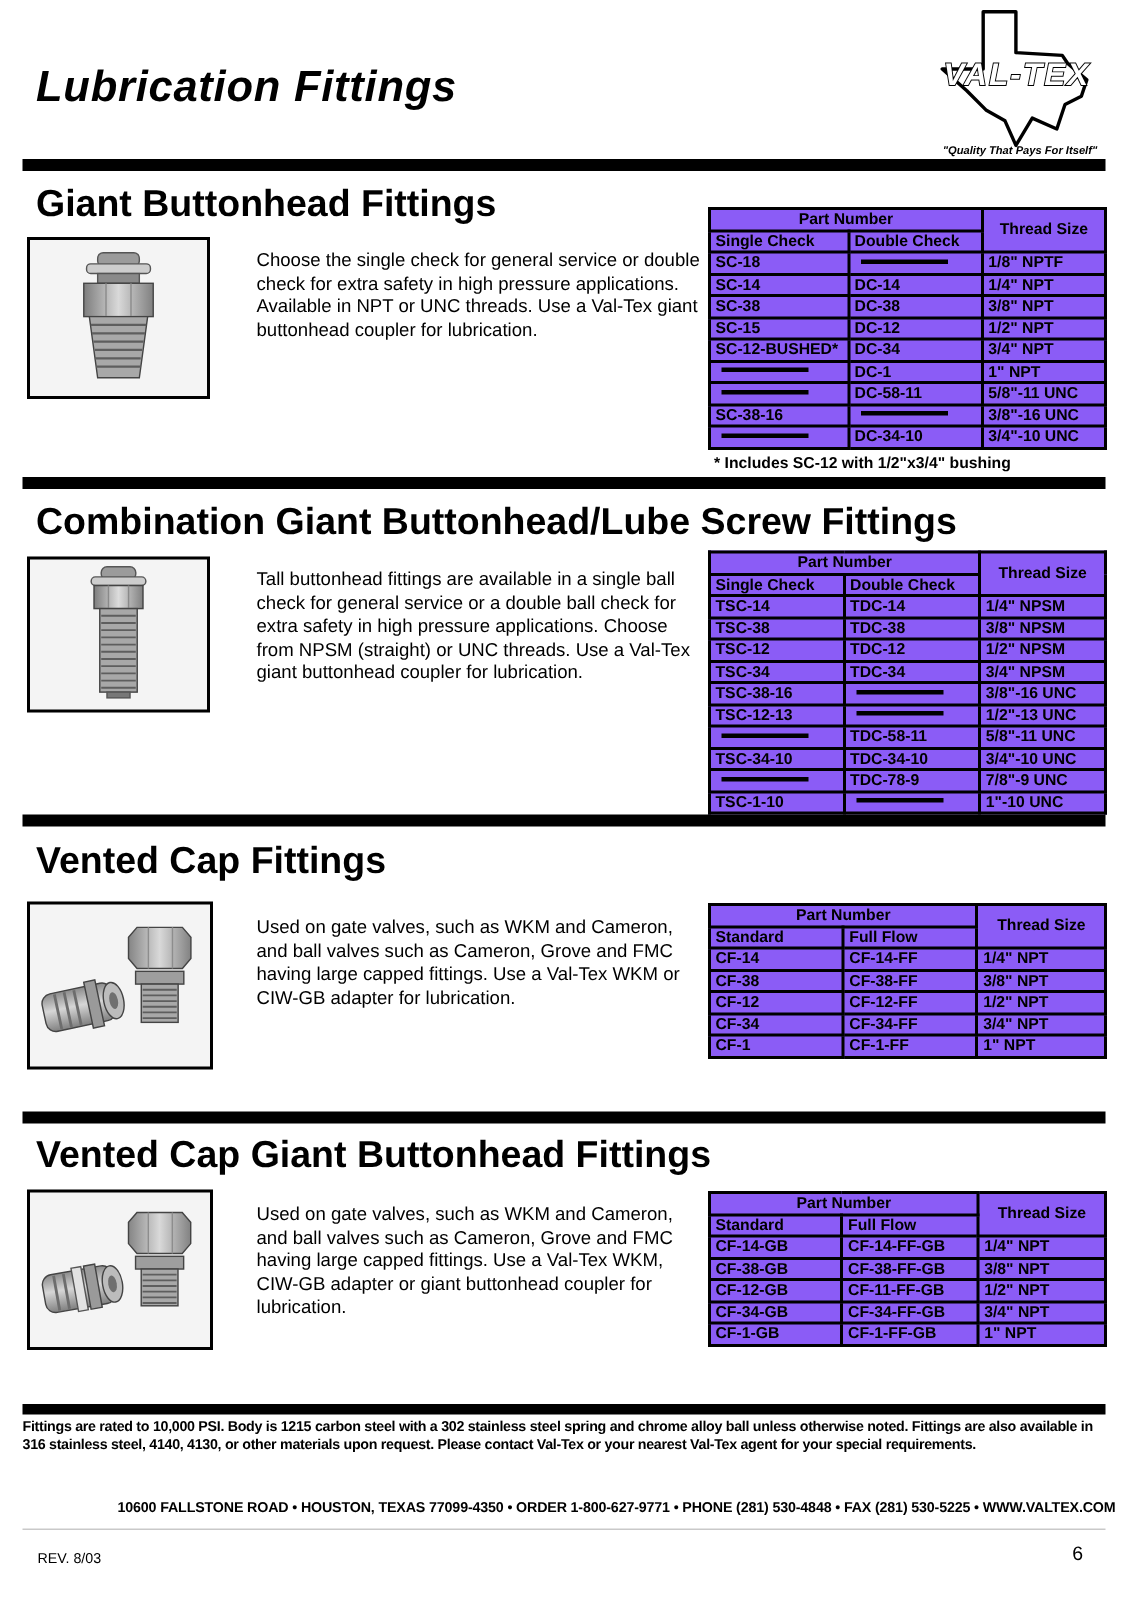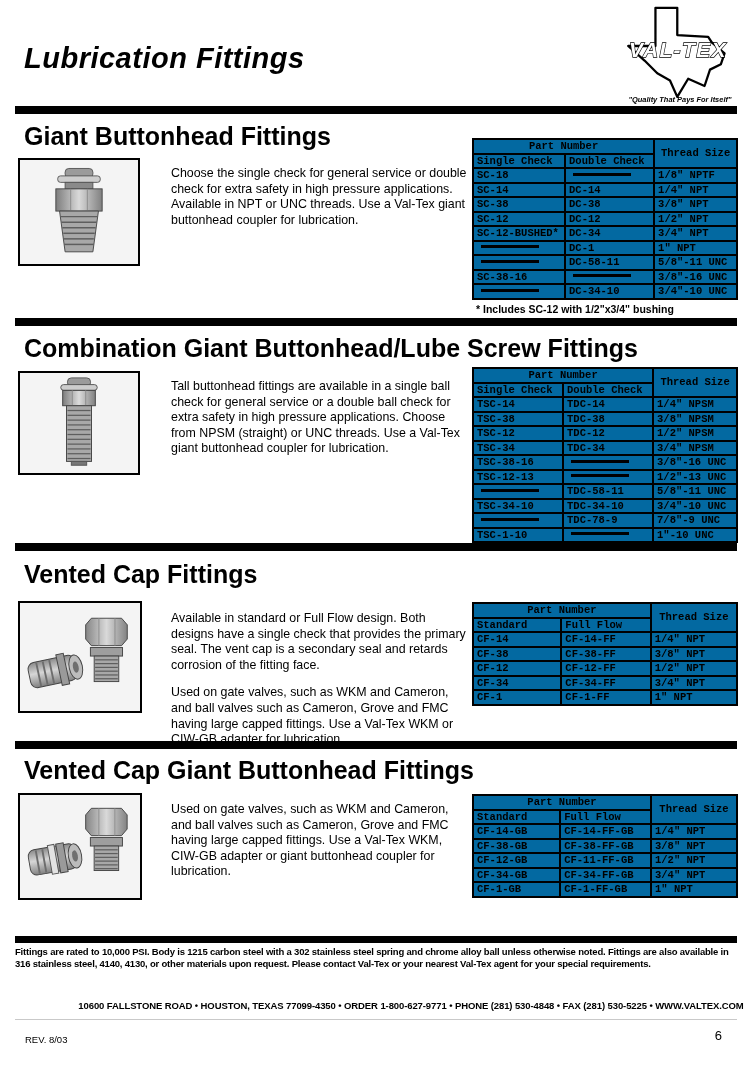--- a/index.html
+++ b/index.html
@@ -15,21 +15,21 @@
   .bar.b-foot{top:936px;height:7px;}
   .sec-h{left:24px;font-size:25px;font-weight:bold;letter-spacing:0;white-space:nowrap;}
   .h1{top:122px;} .h2{top:334px;} .h3{top:560px;} .h4{top:756px;}
   .imgbox{left:18px;width:118px;height:104px;border:2px solid #000;background:#f4f4f4;display:flex;align-items:center;justify-content:center;}
   .i1{top:158px;} .i2{top:371px;height:100px;} .i3{top:601px;width:120px;height:108px;} .i4{top:793px;width:120px;height:103px;}
   .desc{left:171px;width:300px;font-size:12.4px;line-height:15.6px;}
   .d1{top:162px;} .d2{top:375px;} .d3{top:607px;} .d4{top:798px;}
   .desc p{margin:4px 0 12px 0;}
   .tablewrap{left:472px;width:266px;}
   .t1{top:138px;} .t2{top:367px;} .t3{top:602px;} .t4{top:794px;}
-  table.parts{border-collapse:collapse;background:#0369a1;font-family:Liberation Mono, monospace;}
+  table.parts{border-collapse:collapse;background:#8b5cf6;}
   table.parts th,table.parts td{border:2px solid #000;font-size:10.5px;line-height:12.5px;font-weight:bold;padding:0 3px;text-align:left;white-space:nowrap;}
   table.parts th.group-h{text-align:center;}
   table.parts th.thread-h{text-align:center;vertical-align:middle;width:80px;}
   table.parts th.sub-h{width:86px;}
   .dash{display:inline-block;width:58px;height:3px;background:#000;vertical-align:middle;margin:0 0 2px 4px;}
   .footnote{font-size:10.5px;font-weight:bold;margin-top:3px;padding-left:4px;}
   .foot-note{left:15px;top:946px;width:722px;font-size:9.5px;font-weight:bold;line-height:12px;letter-spacing:-.2px;}
   .addr{left:0;top:1000px;width:750px;text-align:center;font-size:9.5px;font-weight:bold;letter-spacing:-.1px;margin-left:36px;}
   .thinline{left:15px;top:1019px;width:722px;height:1px;background:#c9c9c9;}
   .rev{left:25px;top:1034px;font-size:9.5px;}
@@ -100,21 +100,21 @@
           <td>SC-14</td>
           <td>DC-14</td>
           <td>1/4" NPT</td>
         </tr>
         <tr>
           <td>SC-38</td>
           <td>DC-38</td>
           <td>3/8" NPT</td>
         </tr>
         <tr>
-          <td>SC-12</td>
+          <td>SC-15</td>
           <td>DC-12</td>
           <td>1/2" NPT</td>
         </tr>
         <tr>
           <td>SC-12-BUSHED*</td>
           <td>DC-34</td>
           <td>3/4" NPT</td>
         </tr>
         <tr>
           <td><span class="dash"></span></td>
@@ -280,21 +280,20 @@
       <line x1="76" y1="58" x2="100" y2="58"></line>
         <line x1="76" y1="62" x2="100" y2="62"></line>
       <line x1="76" y1="66" x2="100" y2="66"></line>
         <line x1="76" y1="70" x2="100" y2="70"></line>
       <line x1="76" y1="74" x2="100" y2="74"></line>
         <line x1="76" y1="78" x2="100" y2="78"></line>
     </g>
   </svg>
 </div>
 <div class="abs desc d3">
-  <p>Available in standard or Full Flow design. Both designs have a single check that provides the primary seal. The vent cap is a secondary seal and retards corrosion of the fitting face.</p>
   <p>Used on gate valves, such as WKM and Cameron, and ball valves such as Cameron, Grove and FMC having large capped fittings. Use a Val-Tex WKM or CIW-GB adapter for lubrication.</p>
 </div>
 <div class="abs tablewrap t3">
   <table class="parts">
       <thead>
         <tr>
           <th colspan="2" class="group-h">Part Number</th>
           <th rowspan="2" class="thread-h">Thread Size</th>
         </tr>
         <tr>

